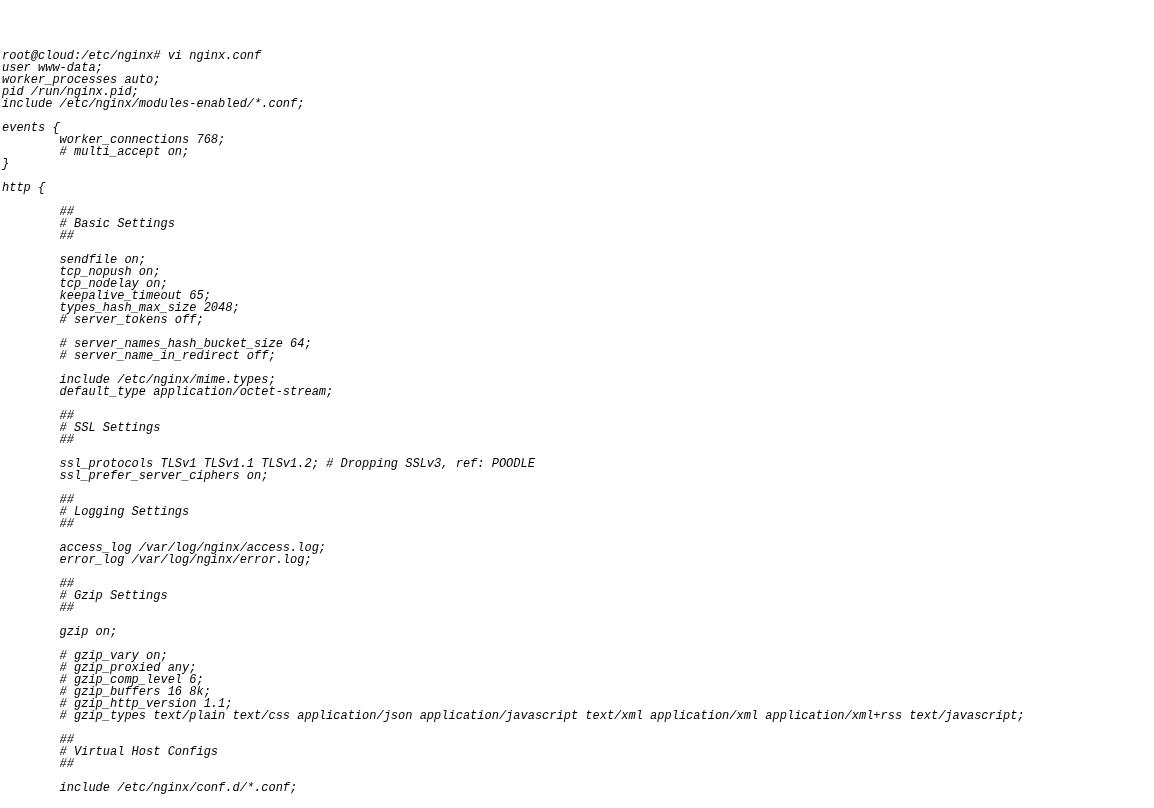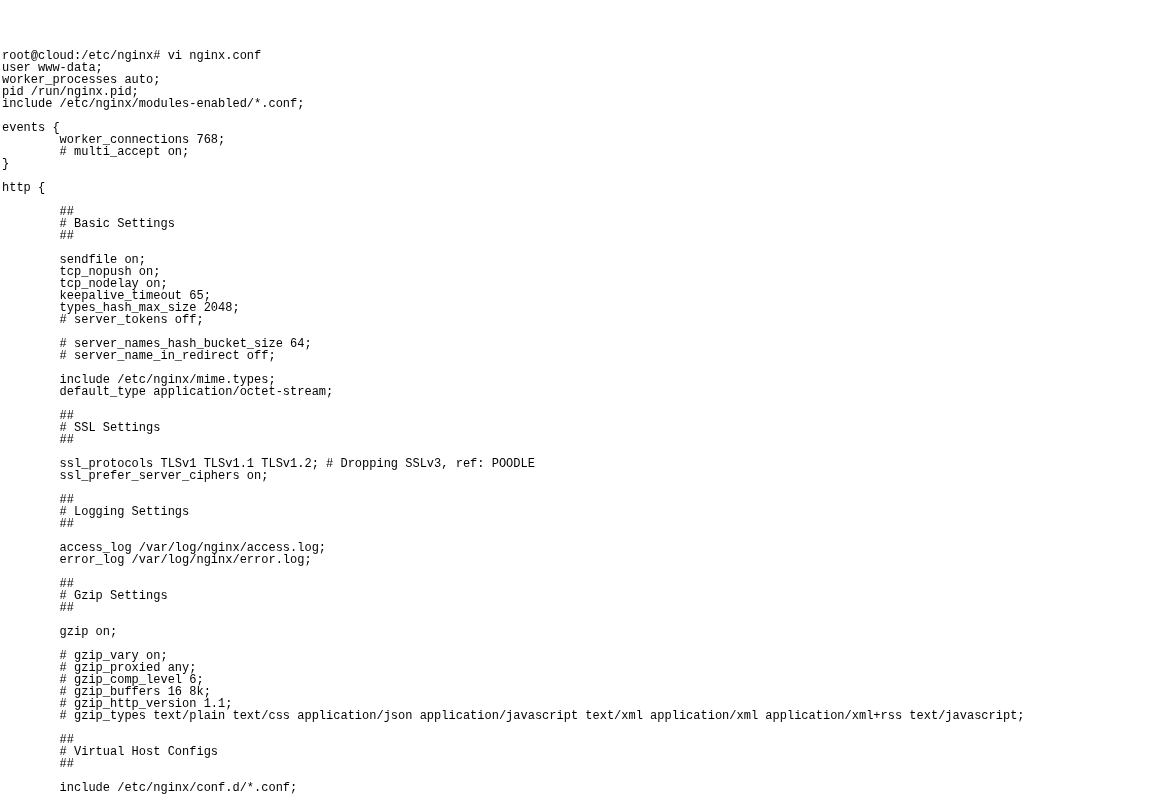--- a/index.html
+++ b/index.html
@@ -12,20 +12,21 @@
       font-size: 12px;
       line-height: 1.0;
       background: #fff;
       color: #000;
       white-space: pre;
       padding: 2px;
       width: 1154px;
     }
     .terminal {
       overflow: hidden;
+      font-style: italic;
     }
     .line {
       display: block;
       min-height: 12px;
     }
   </style>
 </head>
 <body>
 
 

